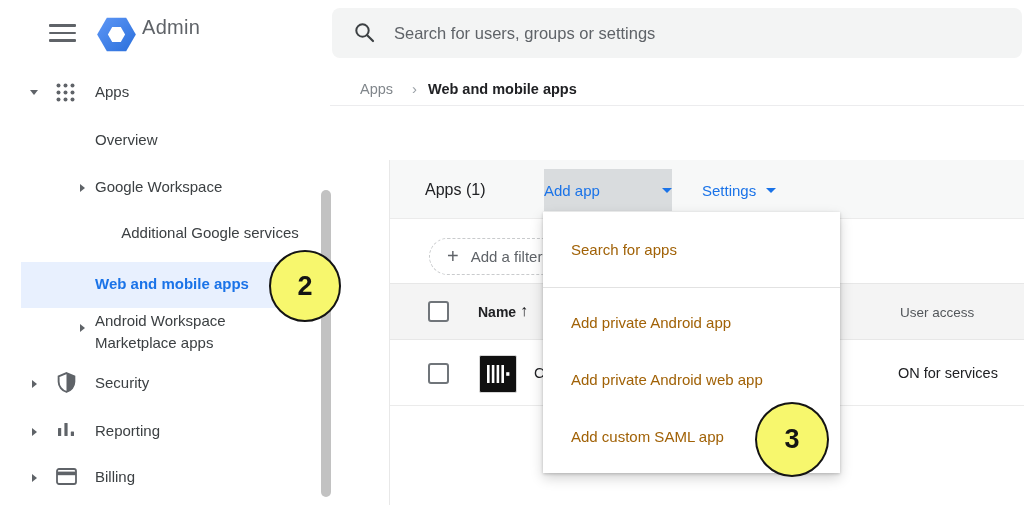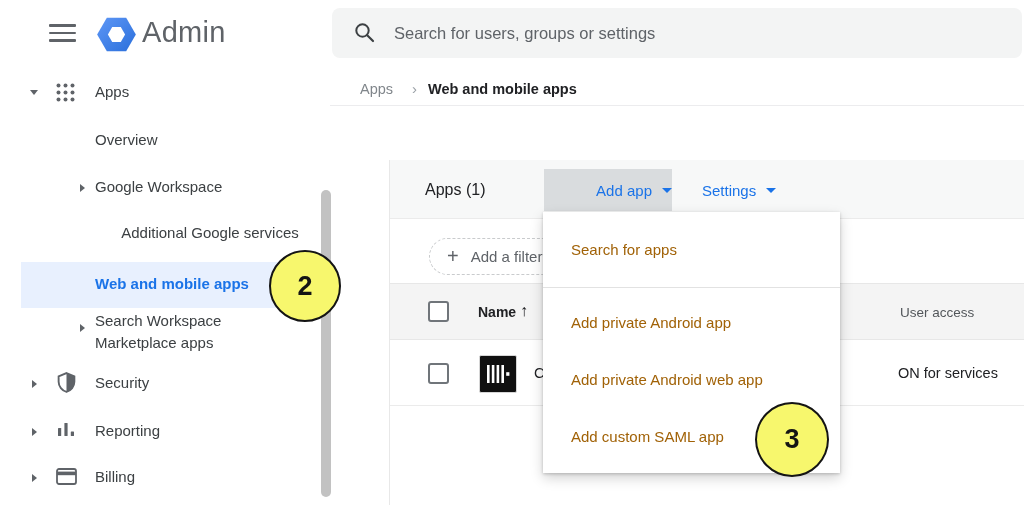--- a/index.html
+++ b/index.html
@@ -8,21 +8,21 @@
   #app {
     position:relative; width:1024px; height:509px;
     background:#ffffff; overflow:hidden;
   }
   .abs { position:absolute; }
 
   
   .hamburger { left:49px; top:24px; width:27px; height:18px; cursor:pointer; }
   .hamburger .bar { position:absolute; left:0; width:27px; height:2.6px; background:#5f6368; border-radius:1px; }
   .hamburger .b1{top:0;} .hamburger .b2{top:7.5px;} .hamburger .b3{top:15px;}
-  .brand-text { left:142px; top:16px; font-size:29px; color:#5f6368; letter-spacing:.3px; }
+  .brand-text { left:142px; top:16px; font-size:20px; color:#5f6368; letter-spacing:.3px; }
 
   
   .searchbar {
     left:332px; top:8px; width:690px; height:50px;
     background:#f3f4f4; border-radius:8px;
   }
   .searchbar .mag { position:absolute; left:21px; top:13px; }
   .searchbar input {
     position:absolute; left:62px; top:0; width:600px; height:50px;
     border:none; background:transparent; outline:none;
@@ -48,21 +48,21 @@
   .two-line-label { left:95px; top:310px; width:162px; line-height:22px; font-size:15px; color:#3c4043; cursor:pointer; }
   .scrollbar { left:321px; top:190px; width:10px; height:307px; background:#c2c2c2; border-radius:6px; z-index:2; cursor:pointer; }
 
   
   .panel { left:389px; top:160px; width:635px; height:345px; border-left:1px solid #e8e8e8; }
   .toolbar { position:absolute; left:0; top:0; width:635px; height:59px; background:#f7f8f8; border-bottom:1px solid #ebebeb; }
   .apps-count { position:absolute; left:35px; top:0; line-height:59px; font-size:16px; color:#202124; }
   .addapp-btn {
     position:absolute; left:154px; top:9px; width:128px; height:42px;
     background:#d9dcde; border:none; cursor:pointer;
-    display:flex; align-items:center; justify-content:flex-end; gap:10px;
+    display:flex; align-items:center; justify-content:space-between; gap:10px;
     font-family:"Liberation Sans", sans-serif;
   }
   .settings-btn {
     position:absolute; left:300px; top:9px; height:42px; padding:0 12px;
     background:transparent; border:none; cursor:pointer;
     display:flex; align-items:center; gap:10px;
     font-family:"Liberation Sans", sans-serif;
   }
   .blue-label { font-size:15px; font-weight:500; color:#1a73e8; }
   .caret-blue { width:0; height:0; border-left:5px solid transparent; border-right:5px solid transparent; border-top:5.5px solid #1a73e8; }
@@ -176,21 +176,21 @@
   </div>
 
   <div class="abs active-item">
     <div class="lbl">Web and mobile apps</div>
   </div>
 
   <div class="abs" style="left:80px; top:324px; width:12px; height:12px;">
     <div class="caret-right"></div>
   </div>
   <div class="abs two-line-label">
-    <span>Search Workspace Marketplace apps</span>
+    <span>Android Workspace Marketplace apps</span>
   </div>
 
   <div class="abs side-row" style="left:28px; top:370px; width:290px; height:26px;">
     <div class="caret-right" style="position:absolute; left:4px; top:10px;"></div>
     <svg style="position:absolute; left:28px; top:2px;" width="21" height="21" viewBox="0 0 20 20">
       <defs>
           <clipPath id="shr">
             <rect x="10" y="0" width="10" height="20"></rect>
           </clipPath>
         </defs>

